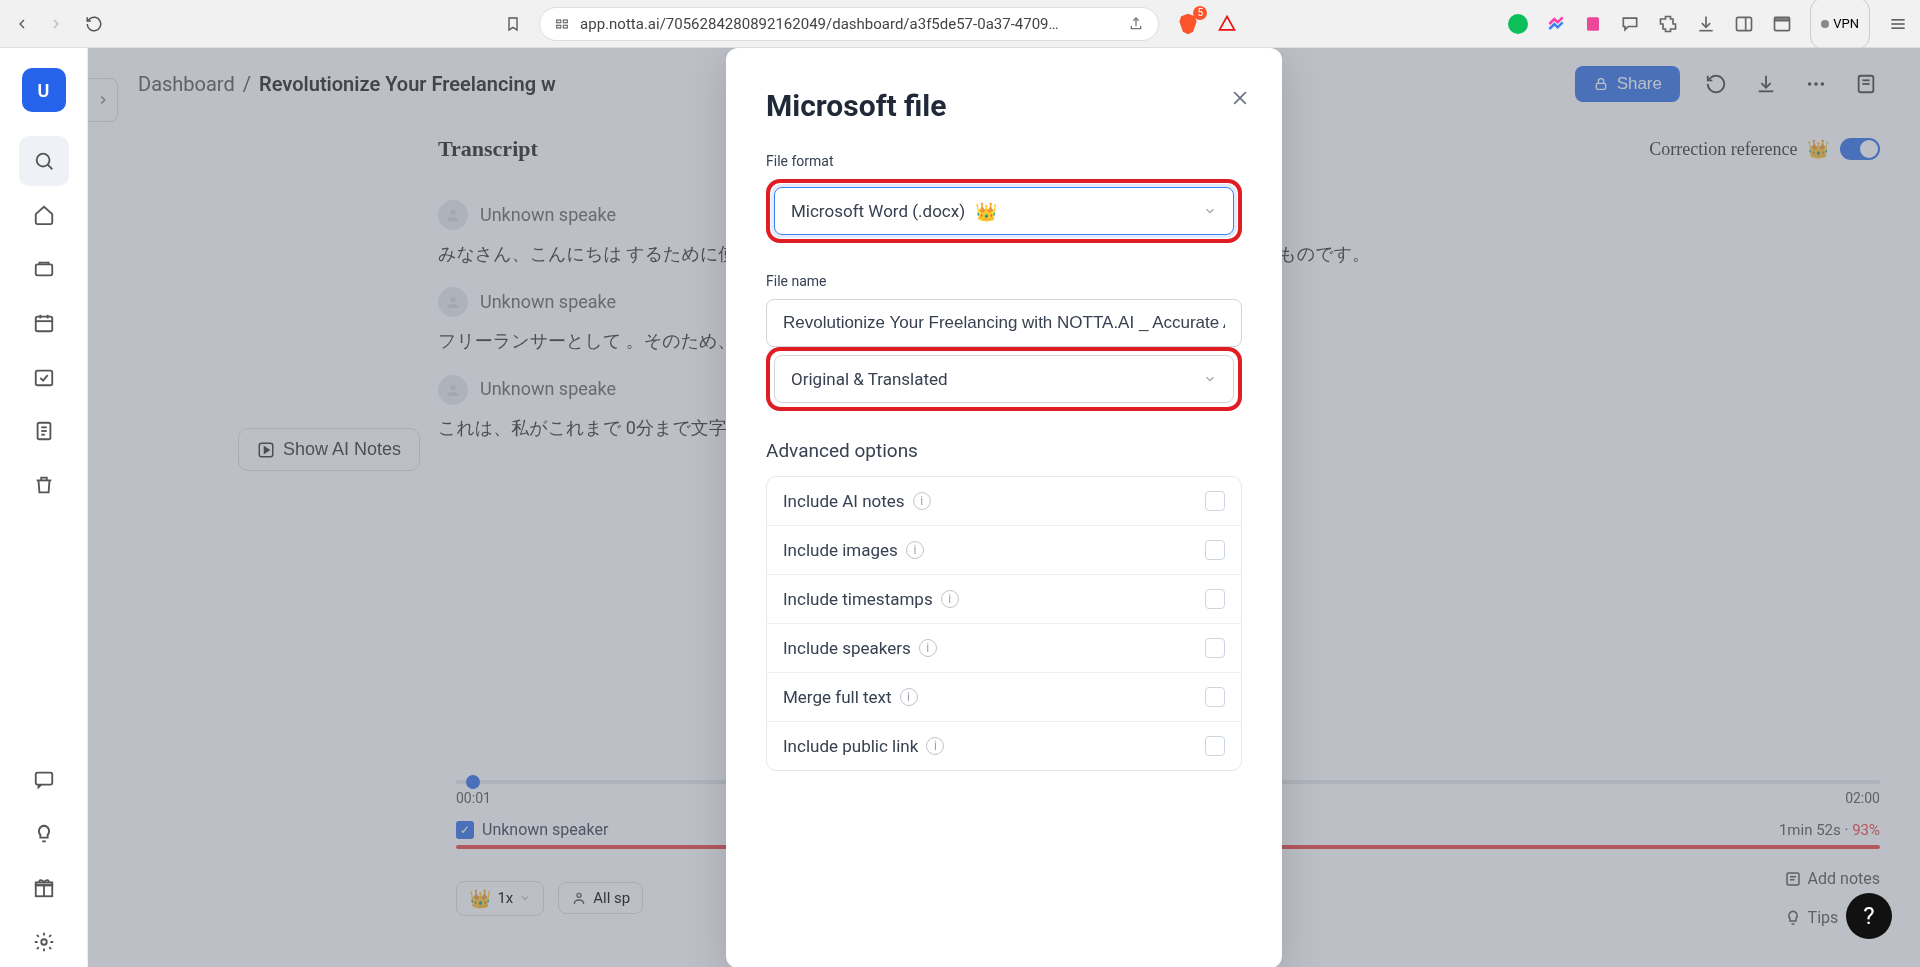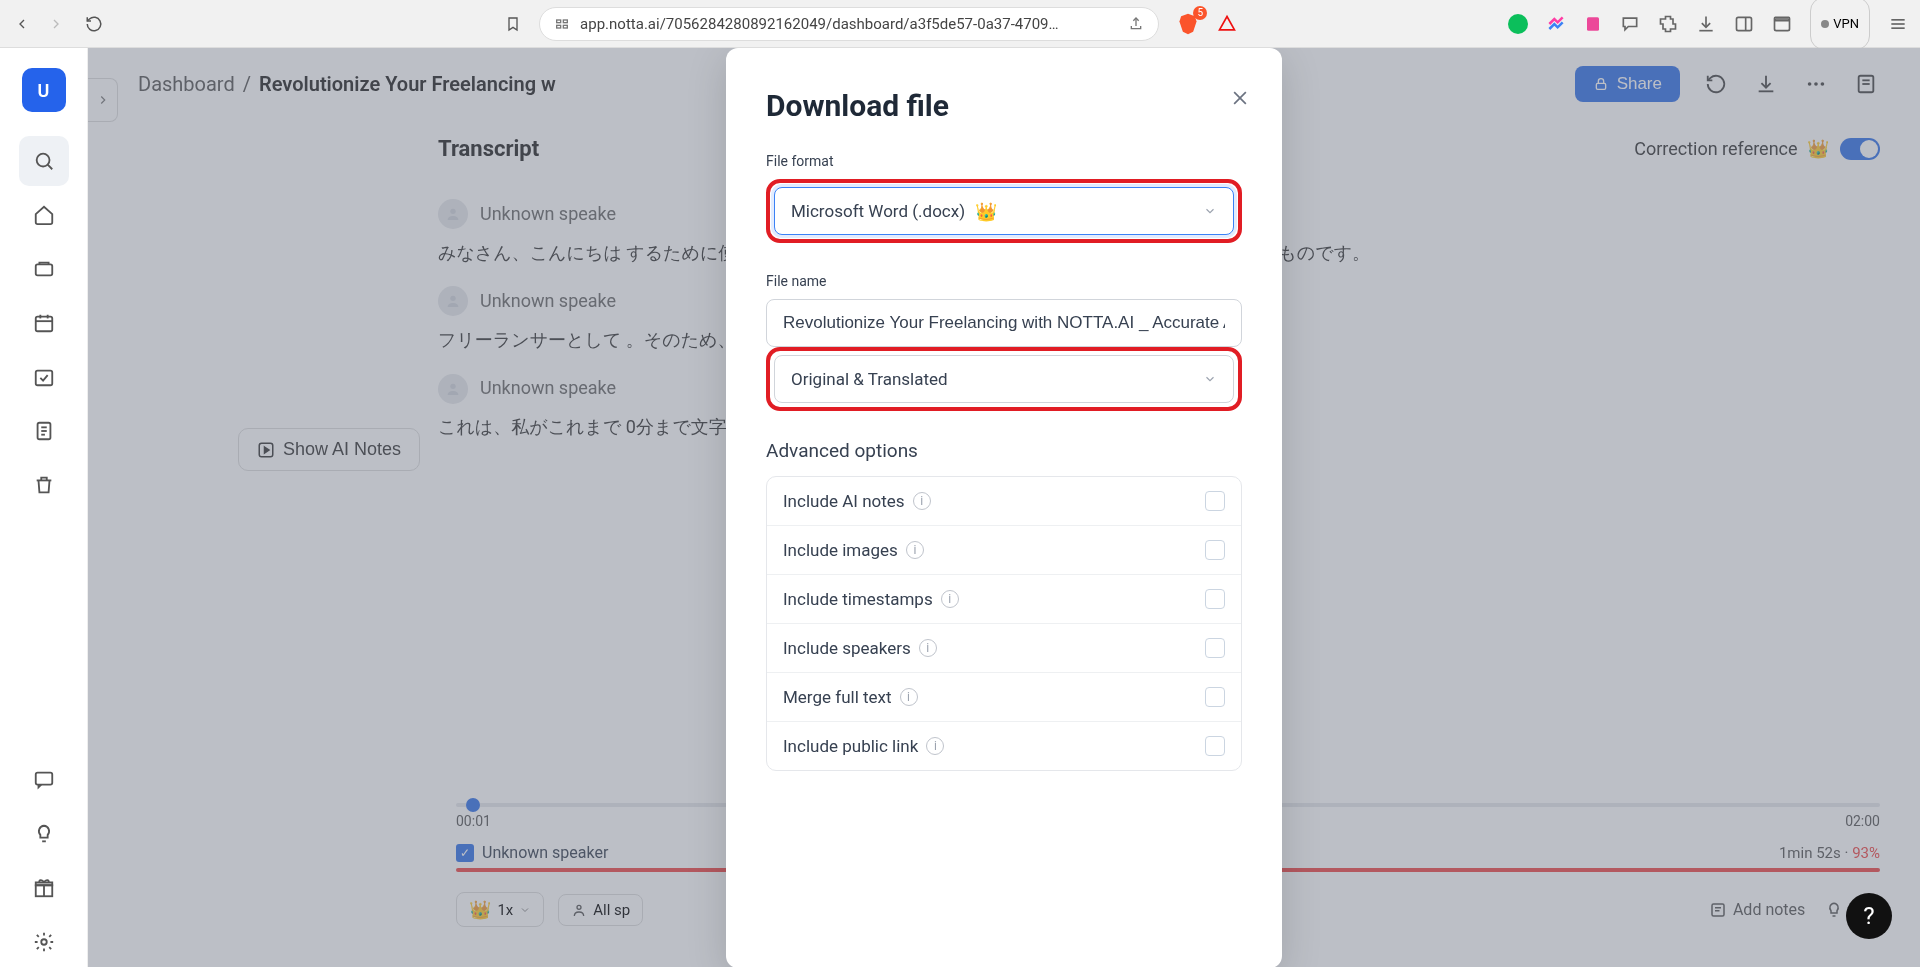--- a/index.html
+++ b/index.html
@@ -119,20 +119,21 @@
     font-size:17px; display:flex; align-items:center; gap:8px;
   }
   .icon-btn {
     width:28px; height:28px; display:flex; align-items:center; justify-content:center;
     color:#444;
   }
 
   .sub-header {
     display:flex; align-items:center;
     padding: 34px 40px 0 50px;
+    font-family: Liberation Serif, serif;
   }
   .transcript-title { font-size:22px; font-weight:700; color:#222; margin-left: 300px;}
   .correction {
     margin-left:auto; display:flex; align-items:center; gap:10px;
     font-size:18px; color:#333;
   }
   .crown { color:#f5a623; font-size:18px; }
   .toggle {
     width:40px; height:22px; background:#2f6fe8; border-radius:11px; position:relative;
   }
@@ -190,21 +191,21 @@
   .red-line { height:4px; background:#ef4444; margin-top:6px; border-radius:2px; }
   .stats { margin-left:auto; font-size:15px; color:#555; }
   .stats .pct { color:#ef4444; }
   .player-controls {
     display:flex; align-items:center; gap:14px; margin-top:20px;
   }
   .pc-btn {
     border:1px solid #ddd; border-radius:8px; padding:6px 12px;
     display:flex; align-items:center; gap:6px; font-size:15px; background:#fff;
   }
-  .pc-right { margin-left:auto; display:flex; gap:20px; }
+  .pc-right { margin-left:auto; display:flex; gap:20px;flex-direction:column; }
   .pc-link { display:flex; align-items:center; gap:6px; color:#555; font-size:16px; }
 
   
   .overlay {
     position:absolute; inset:0;
     background:rgba(107,114,128,0.45);
     display:flex; justify-content:center;
     z-index:50;
   }
   .modal {
@@ -611,21 +612,21 @@
                 <line x1="10" y1="20" x2="14" y2="20"></line>
               </svg>
             <span>Tips</span>
           </div>
         </div>
       </div>
     </div>
 
     <div class="overlay">
       <div class="modal">
-        <div class="modal-title">Download file</div>
+        <div class="modal-title">Microsoft file</div>
         <div class="modal-close">
           <svg width="20" height="20" viewBox="0 0 24 24" fill="none" stroke="#6b7280" stroke-width="2">
               <line x1="5" y1="5" x2="19" y2="19"></line>
               <line x1="19" y1="5" x2="5" y2="19"></line>
             </svg>
         </div>
 
         <div class="fld-label">File format</div>
         <div class="red-ring">
           <div class="select-box focus">

